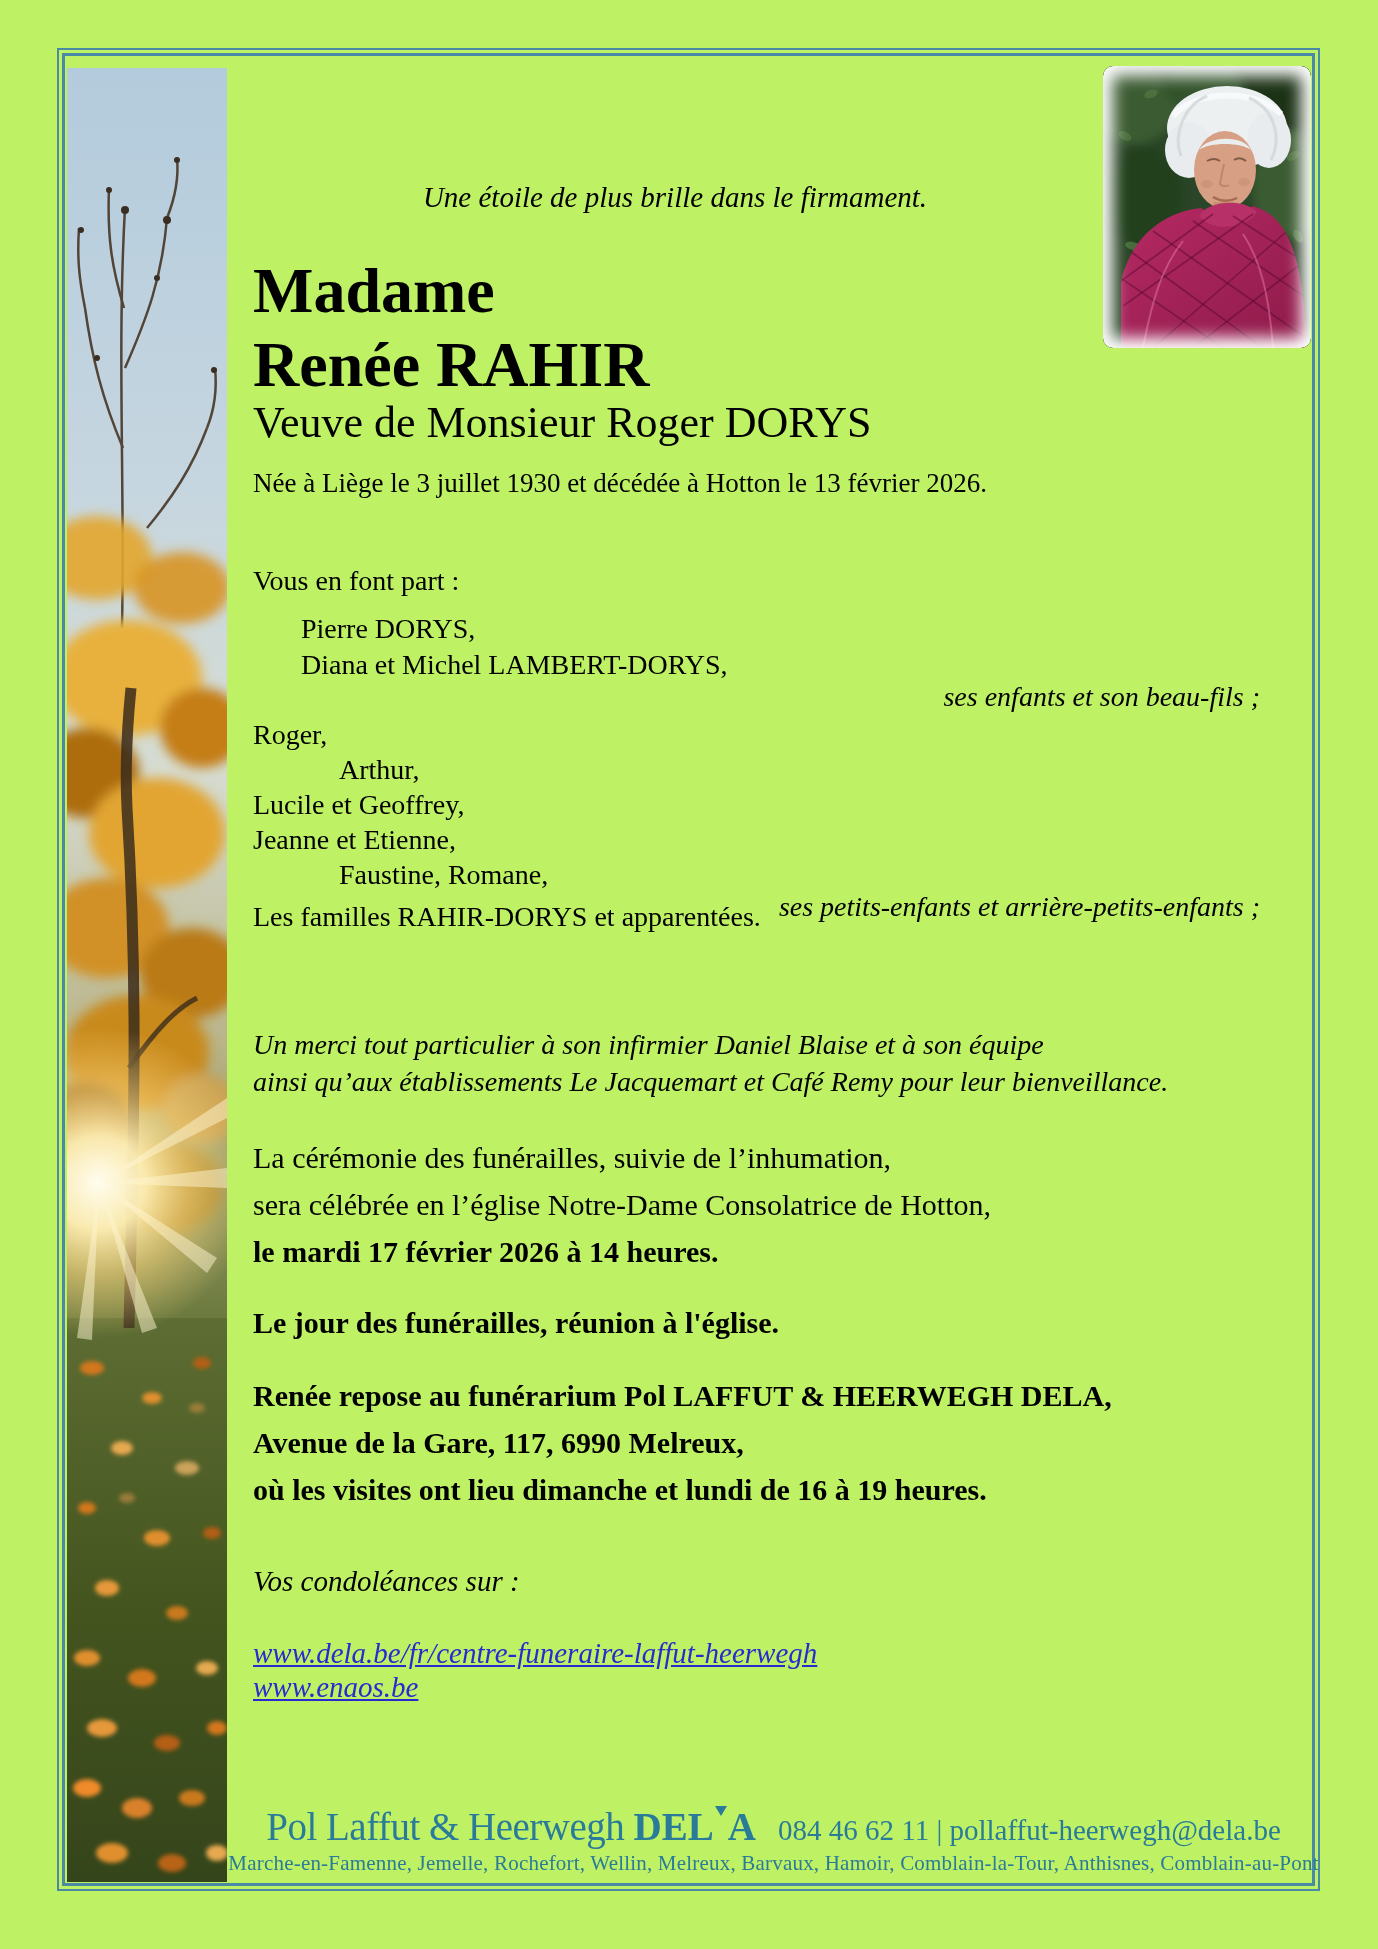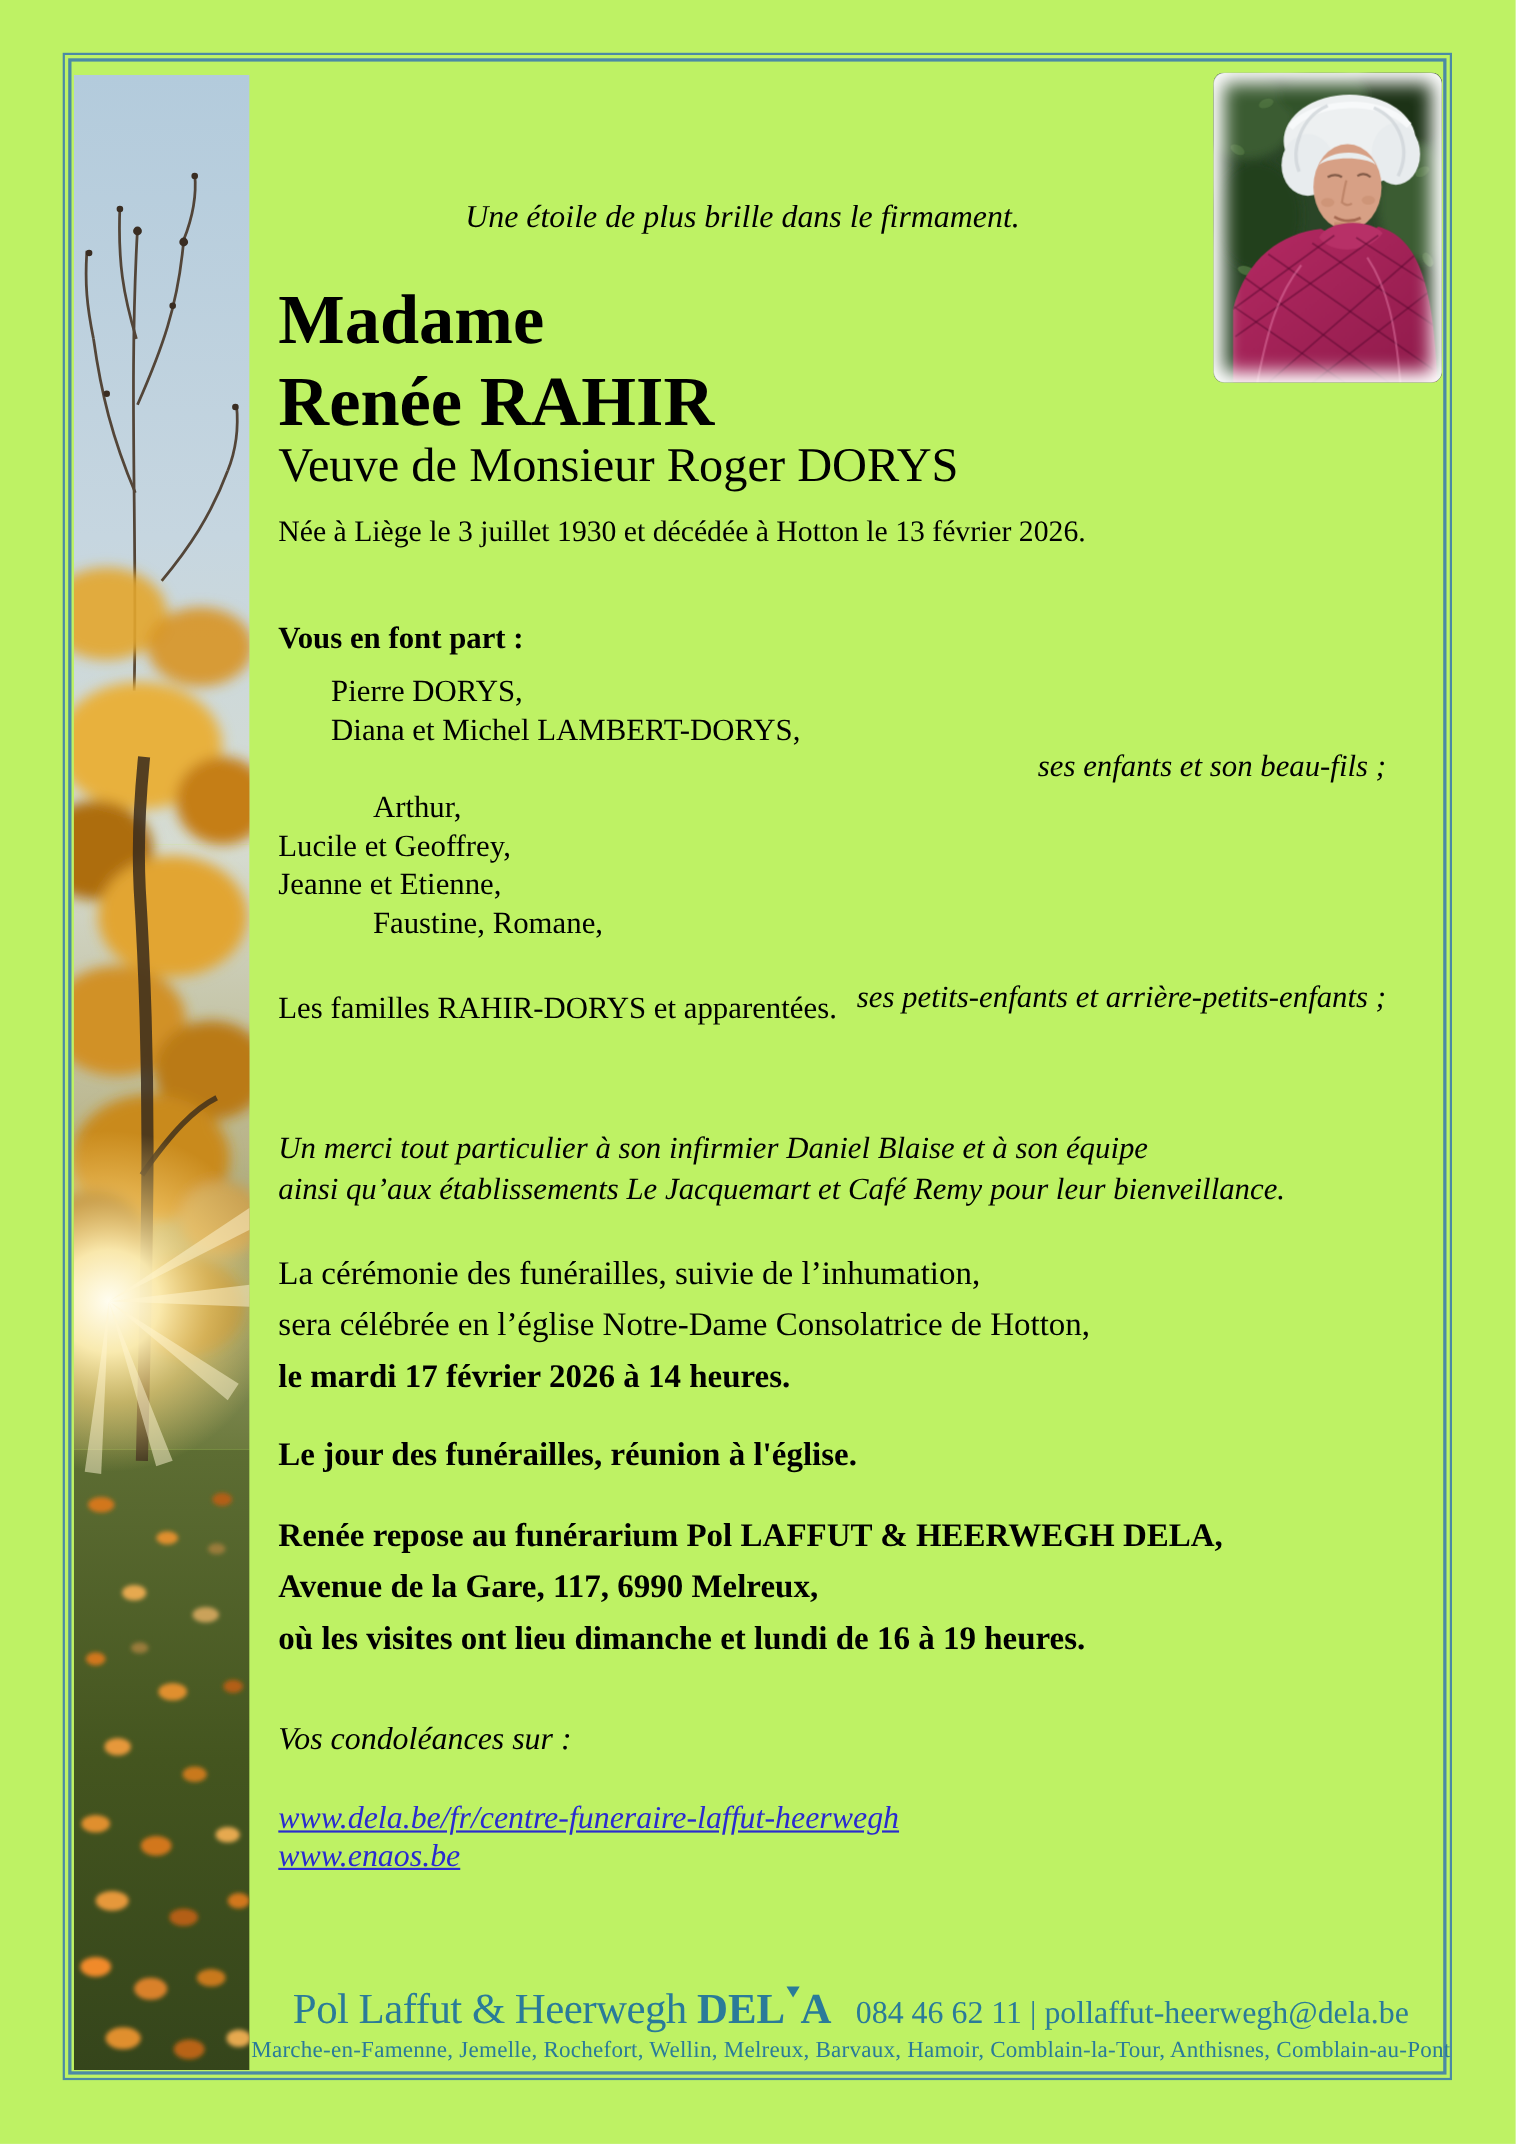--- a/index.html
+++ b/index.html
@@ -21,21 +21,21 @@
   .portrait::after{content:'';position:absolute;inset:0;border-radius:10px;
     box-shadow:inset 0 0 16px 10px #ffffff;pointer-events:none;}
   
   .tb{position:absolute;left:253px;width:1007px;}
   .center{text-align:left;}
   .right{text-align:right;}
   .epigraph{top:180px;width:844px;font-size:29px;font-style:italic;line-height:34px;text-align:center;}
   .title{top:254px;font-size:64px;font-weight:bold;line-height:74px;}
   .subtitle{top:399px;font-size:44px;line-height:48px;}
   .dates{top:468px;font-size:27px;line-height:30px;}
-  .vous{top:565px;font-size:28px;line-height:32px;font-weight:bold;}
+  .vous{top:565px;font-size:28px;line-height:32px;}
   .names1{top:611px;font-size:28px;line-height:36px;margin-left:48px;}
   .cap1{top:682px;font-size:28px;line-height:30px;font-style:italic;}
   .names2{top:717px;font-size:28px;line-height:35px;}
   .cap2{top:892px;font-size:28px;line-height:30px;font-style:italic;}
   .familles{top:902px;font-size:28px;line-height:30px;}
   .merci{top:1026px;font-size:28px;line-height:37px;font-style:italic;}
   .ceremony{top:1134px;font-size:30px;line-height:47px;}
   .jour{top:1300px;font-size:30px;line-height:46px;font-weight:bold;}
   .repose{top:1372px;font-size:30px;line-height:47px;font-weight:bold;}
   .condo-label{top:1565px;font-size:29px;line-height:32px;font-style:italic;}
@@ -266,20 +266,21 @@
   <div class="tb vous">Vous en font part :</div>
 
   <div class="tb names1">
     <div>Pierre DORYS,</div>
     <div>Diana et Michel LAMBERT-DORYS,</div>
   </div>
 
   <div class="tb cap1 right">ses enfants et son beau-fils ;</div>
 
   <div class="tb names2">
+    <div>Roger,</div>
     <div class="indent">Arthur,</div>
     <div>Lucile et Geoffrey,</div>
     <div>Jeanne et Etienne,</div>
     <div class="indent">Faustine, Romane,</div>
   </div>
 
   <div class="tb cap2 right">ses petits-enfants et arrière-petits-enfants ;</div>
 
   <div class="tb familles">Les familles RAHIR-DORYS et apparentées.</div>
 

